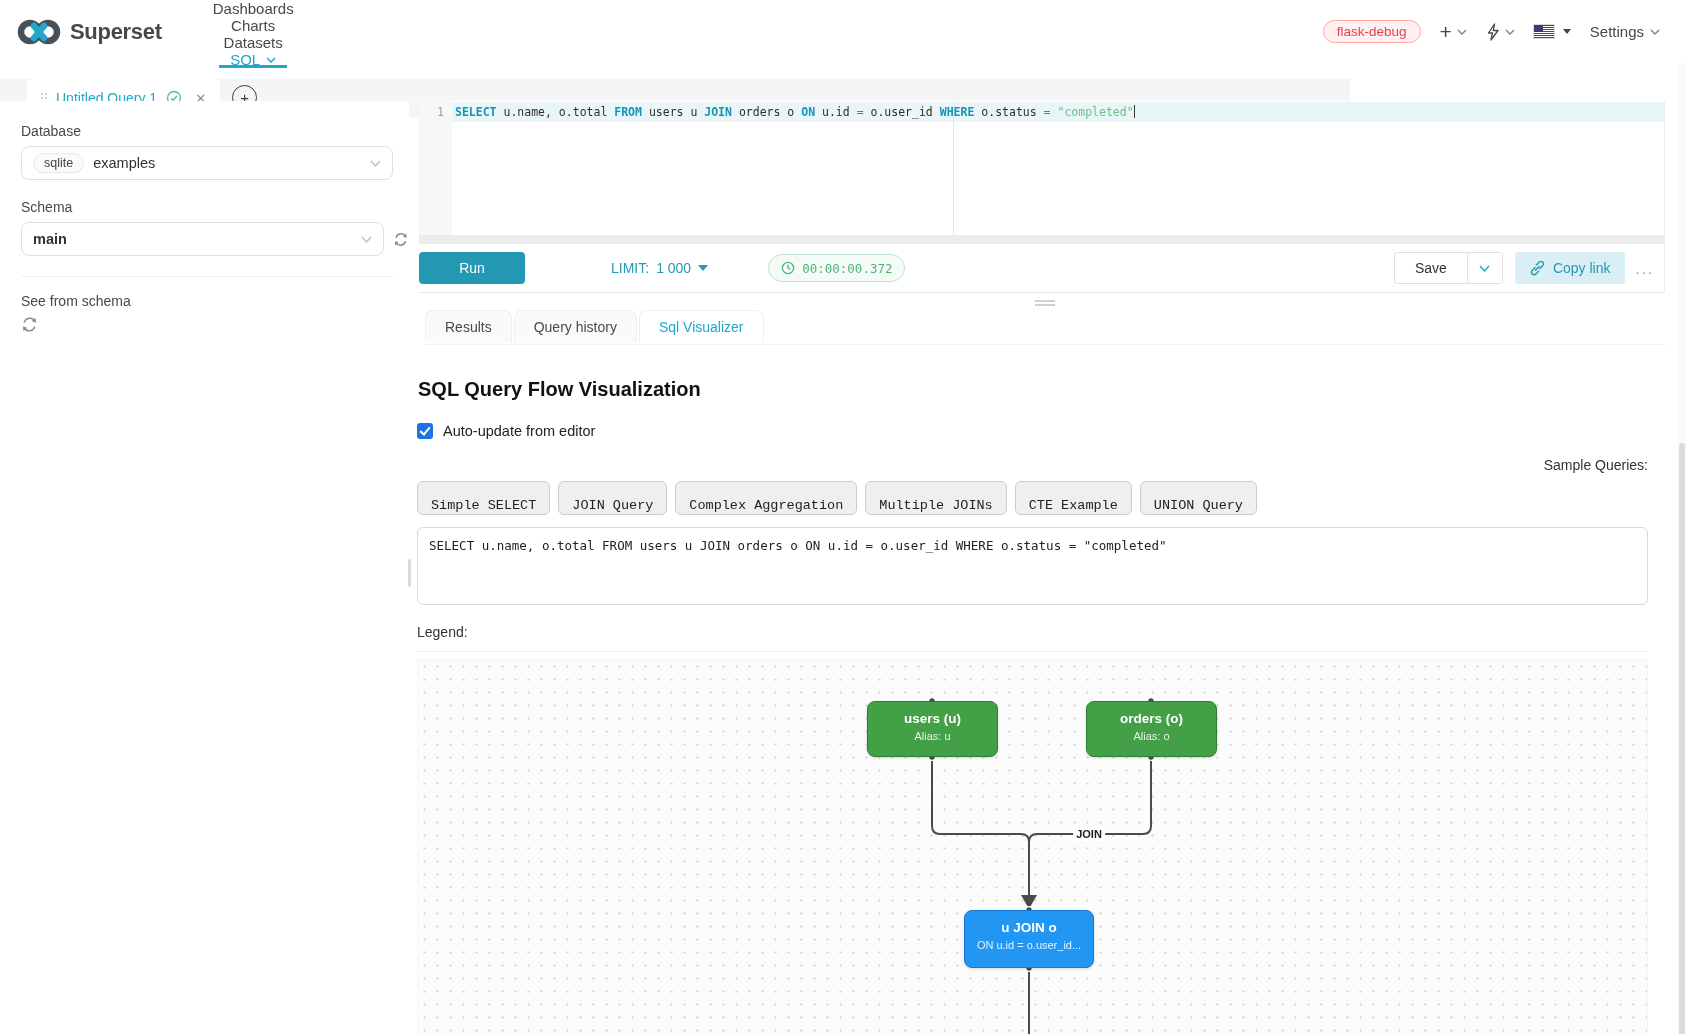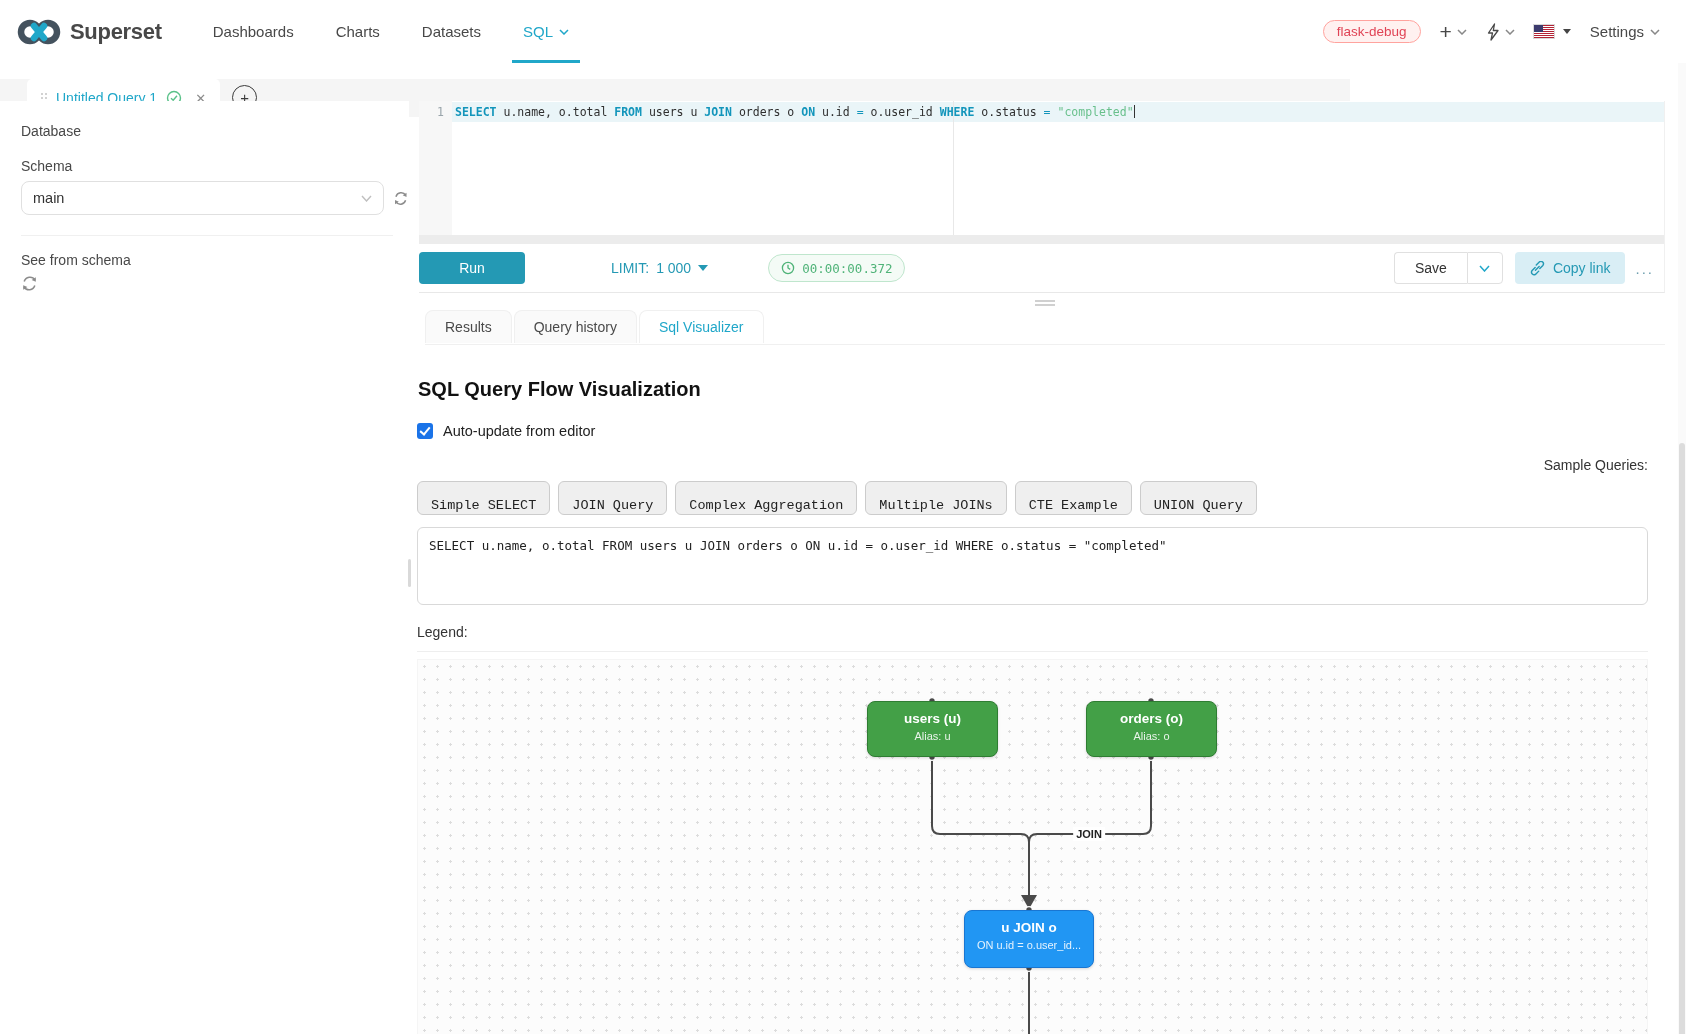--- a/index.html
+++ b/index.html
@@ -2,21 +2,21 @@
 <html><head>
 <meta charset="utf-8">
 <style>
   html,body{margin:0;padding:0;background:#fff;}
   #app{position:relative;width:1686px;height:1034px;overflow:hidden;background:#fff;
        font-family:"Liberation Sans",sans-serif;color:#484848;}
   
   .navbar{position:absolute;left:0;top:0;width:1686px;height:63px;background:#fff;display:flex;align-items:center;}
   .brand{display:flex;align-items:center;gap:9px;margin-left:17px;}
   .brand-name{font-size:22px;font-weight:700;color:#484848;letter-spacing:-.3px;}
-  .nav-items{display:flex;align-items:center;margin-left:30px;height:63px;}
+  .nav-items{display:flex;align-items:center;margin-left:30px;height:63px;flex-direction:column;}
   .nav-item{position:relative;height:63px;display:flex;align-items:center;padding:0 21px;font-size:15px;color:#484848;cursor:pointer;}
   .nav-item.active{color:#20a7c9;}
   .nav-item.active .underline{position:absolute;left:10px;right:10px;bottom:0;height:3px;background:#20a7c9;}
   .nav-item .chev{margin-left:6px;display:flex;}
   .nav-right{margin-left:auto;display:flex;align-items:center;gap:19px;margin-right:26px;}
   .env-badge{font-size:13.5px;color:#e04355;background:#fff1f0;border:1px solid #ffa39e;border-radius:12px;padding:3px 13px;}
   .icon-group{display:flex;align-items:center;gap:5px;cursor:pointer;}
   .plus-glyph{font-size:21px;font-weight:300;color:#484848;line-height:1;}
   .flag{position:relative;width:20px;height:13px;background:repeating-linear-gradient(#b22234 0 1px,#fff 1px 2px);outline:1px solid #d9d9d9;}
   .flag::after{content:"";position:absolute;left:0;top:0;width:9px;height:7px;background:#3c3b6e;}
@@ -29,21 +29,21 @@
   .grip i{width:2px;height:2px;background:#c3c3c3;border-radius:50%;}
   .query-tab-label{color:#20a7c9;font-size:14px;}
   .tab-close{color:#8c8c8c;font-size:13px;margin-left:4px;cursor:pointer;}
   .add-tab{width:23px;height:23px;border:1.6px solid #3b3b3b;border-radius:50%;display:flex;align-items:center;justify-content:center;margin:0 0 7px 12px;cursor:pointer;font-size:15px;color:#3b3b3b;line-height:1;}
   
   .sidebar{position:absolute;left:0;top:101px;width:409px;bottom:0;background:#fff;padding:14px 0 0 21px;box-sizing:border-box;}
   .side-label{font-size:14px;color:#484848;margin:8px 0 7px 0;}
   .select-row{display:flex;align-items:center;gap:9px;}
   .select{height:34px;border:1px solid #e0e0e0;border-radius:8px;display:flex;align-items:center;padding:0 11px;box-sizing:border-box;background:#fff;cursor:pointer;}
   .select.full{width:372px;}
-  .select.short{width:396px;}
+  .select.short{width:396px;font-weight:bold;}
   .engine-pill{font-size:12.5px;color:#444;background:#fafafa;border:1px solid #e8e8e8;border-radius:11px;padding:2px 10px;margin-right:9px;}
   .select-value{font-size:14.5px;color:#333;}
   .select-placeholder{font-size:14.5px;color:#bfbfbf;white-space:nowrap;overflow:hidden;}
   .select .chev{margin-left:auto;display:flex;padding-left:6px;}
   .side-divider{width:372px;border:none;border-top:1px solid #f0f0f0;margin:20px 0 16px 0;}
   .v-resizer{position:absolute;left:408px;top:559px;width:3px;height:28px;background:#d9d9d9;border-radius:2px;}
   
   .editor-pane{position:absolute;left:419px;top:101px;width:1246px;height:192px;border-right:1px solid #f0f0f0;border-bottom:1px solid #e8e8e8;box-sizing:border-box;background:#fff;}
   .ace{position:relative;width:100%;height:143px;font-family:"DejaVu Sans Mono",monospace;font-size:11.5px;}
   .gutter{position:absolute;left:0;top:0;width:33px;height:134px;background:#f7f7f7;color:#9aa5ab;text-align:right;padding:4px 8px 0 0;box-sizing:border-box;}
@@ -187,20 +187,29 @@
         <circle cx="8" cy="8" r="6.5" fill="none" stroke="#5ac189" stroke-width="1.4"></circle>
         <polyline points="5,8.2 7.2,10.3 11,5.8" fill="none" stroke="#5ac189" stroke-width="1.4"></polyline>
       </svg>
       <span class="tab-close">✕</span>
     </div>
     <div class="add-tab">+</div>
   </div>
 
   <div class="sidebar">
     <div class="side-label">Database</div>
+    <div class="select full">
+      <span class="engine-pill">sqlite</span>
+      <span class="select-value">examples</span>
+      <span class="chev">
+          <svg width="11" height="7">
+            <polyline points="1,1 5.5,6 10,1" fill="none" stroke="#bfbfbf" stroke-width="1.4"></polyline>
+          </svg>
+        </span>
+    </div>
     <div class="side-label" style="margin-top:19px">Schema</div>
     <div class="select-row">
       <div class="select short">
         <span class="select-value">main</span>
         <span class="chev">
             <svg width="11" height="7">
               <polyline points="1,1 5.5,6 10,1" fill="none" stroke="#bfbfbf" stroke-width="1.4"></polyline>
             </svg>
           </span>
       </div>

